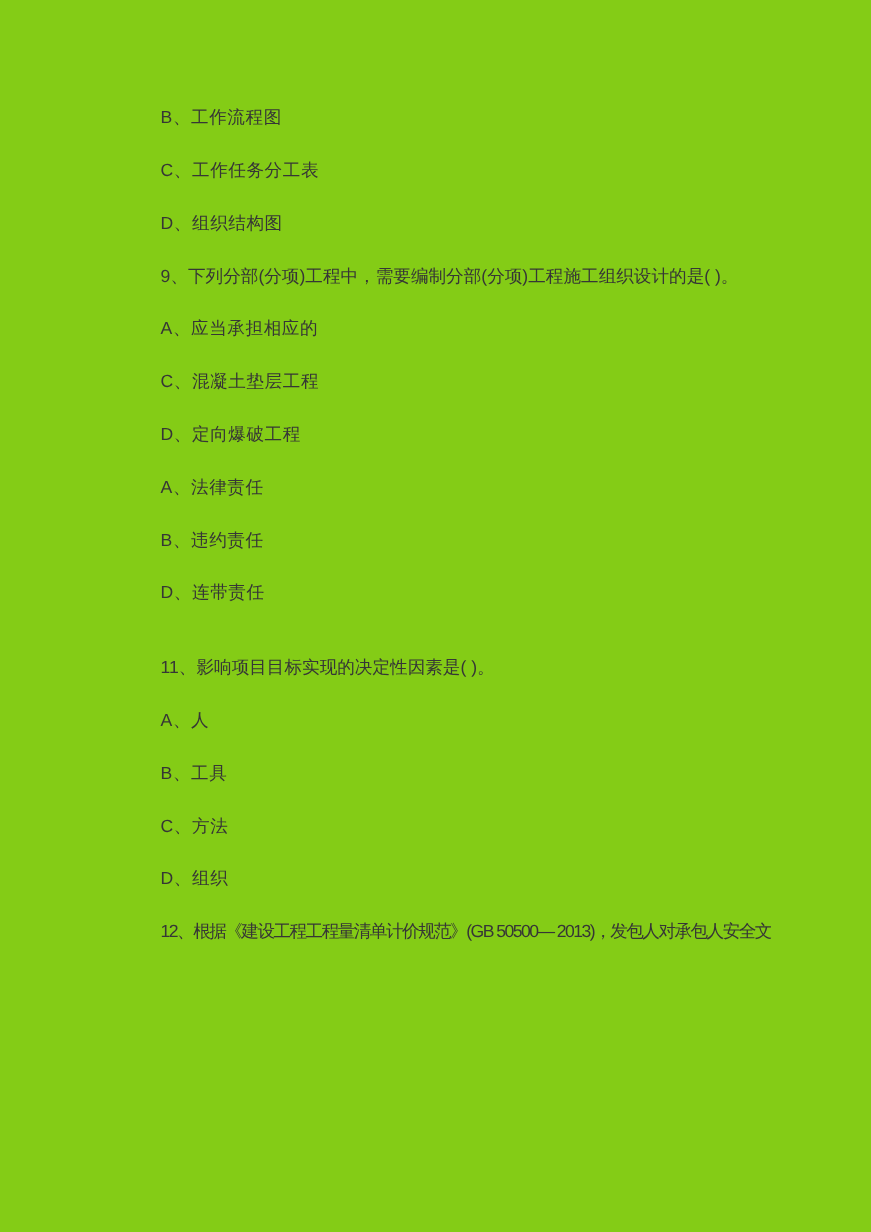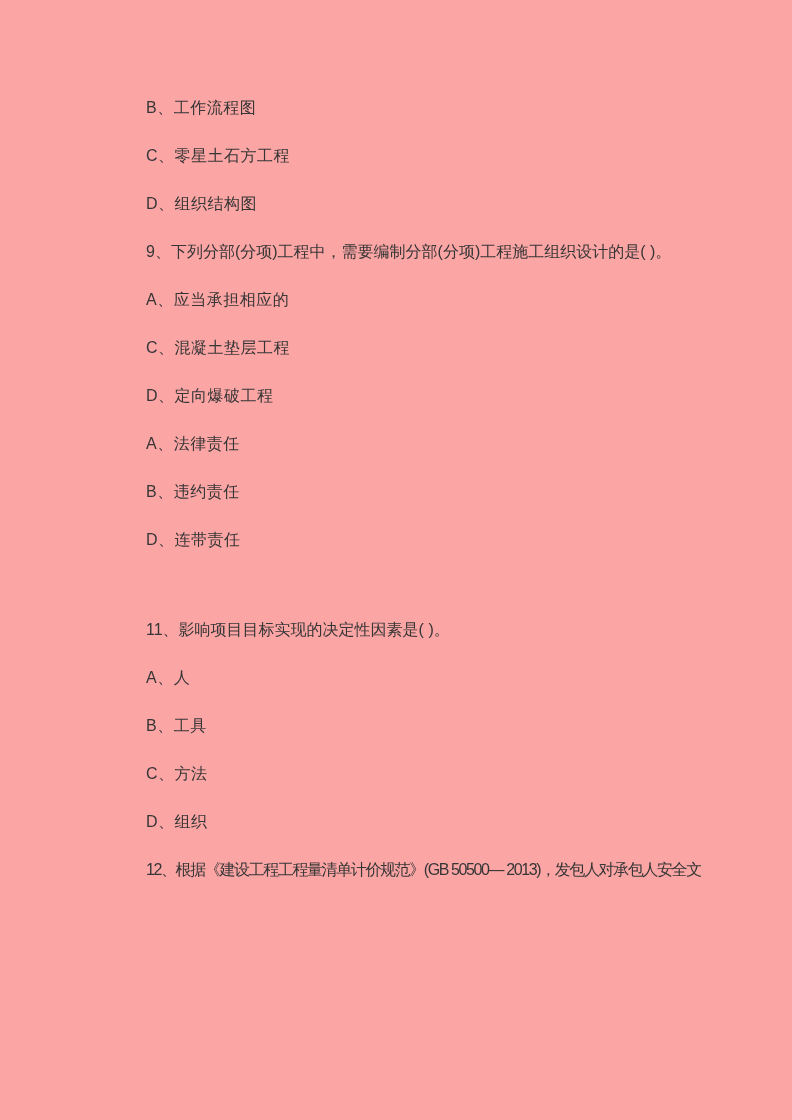--- a/index.html
+++ b/index.html
@@ -9,21 +9,21 @@
   body {
     width: 792px;
     height: 1120px;
     background: #ffffff;
     overflow: hidden;
   }
   .page {
     position: relative;
     width: 792px;
     height: 1120px;
-    background: #fca5a5;
+    background: #84cc16;
     box-sizing: border-box;
     padding: 95px 82px 0 83px;
     font-family: "Liberation Sans", "DejaVu Sans", sans-serif;
     font-size: 16px;
     line-height: 26px;
     color: #363636;
   }
   .page p {
     margin: 0 0 22px 0;
     text-indent: 63px;
@@ -34,29 +34,29 @@
   }
   
   .page p.tight {
     letter-spacing: -1.4px;
   }
   .page p.opt {
     letter-spacing: 0.5px;
   }
   
   .page p.gap {
-    margin-top: 64px;
+    margin-top: 42px;
   }
 </style>
 </head>
 <body>
 
 <div class="page">
   <p class="opt">B、工作流程图</p>
-  <p class="opt">C、零星土石方工程</p>
+  <p class="opt">C、工作任务分工表</p>
   <p class="opt">D、组织结构图</p>
 
   <p class="q">9、下列分部(分项)工程中，需要编制分部(分项)工程施工组织设计的是( )。</p>
   <p class="opt">A、应当承担相应的</p>
   <p class="opt">C、混凝土垫层工程</p>
   <p class="opt">D、定向爆破工程</p>
 
   <p class="opt">A、法律责任</p>
   <p class="opt">B、违约责任</p>
   <p class="opt">D、连带责任</p>

